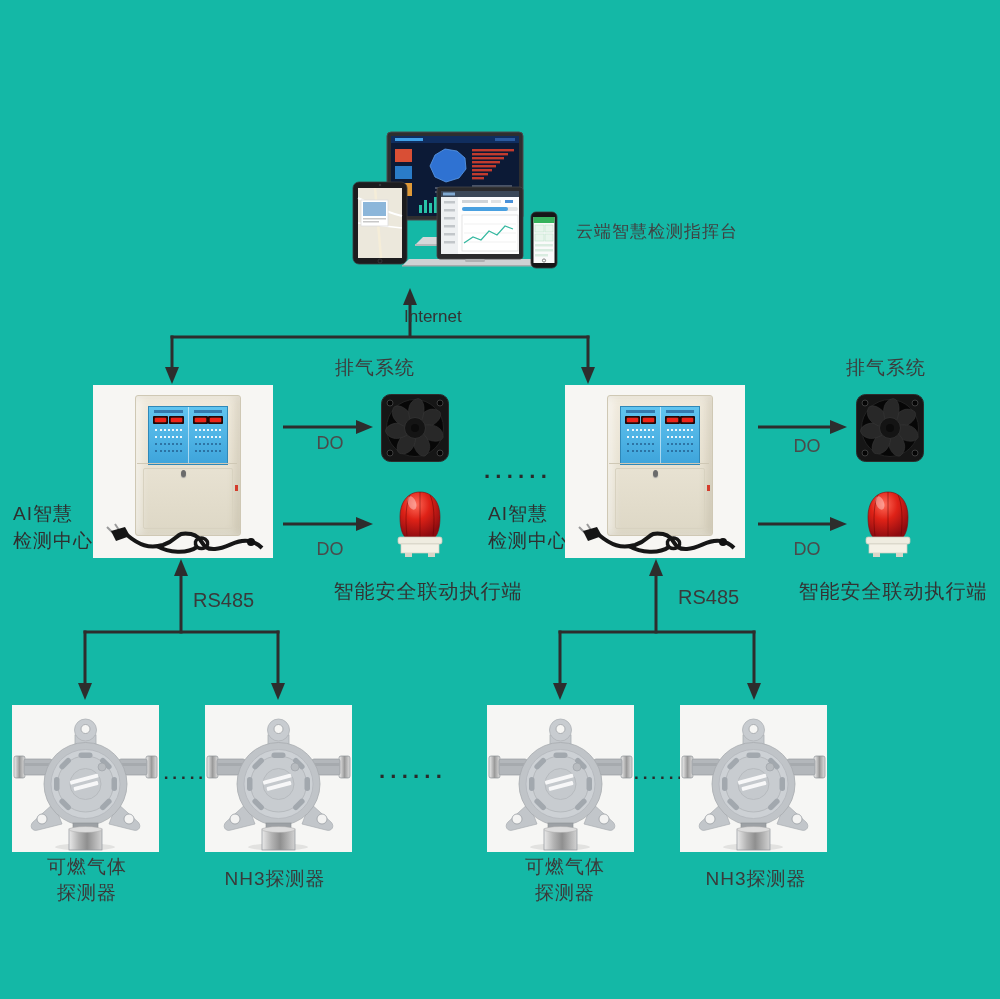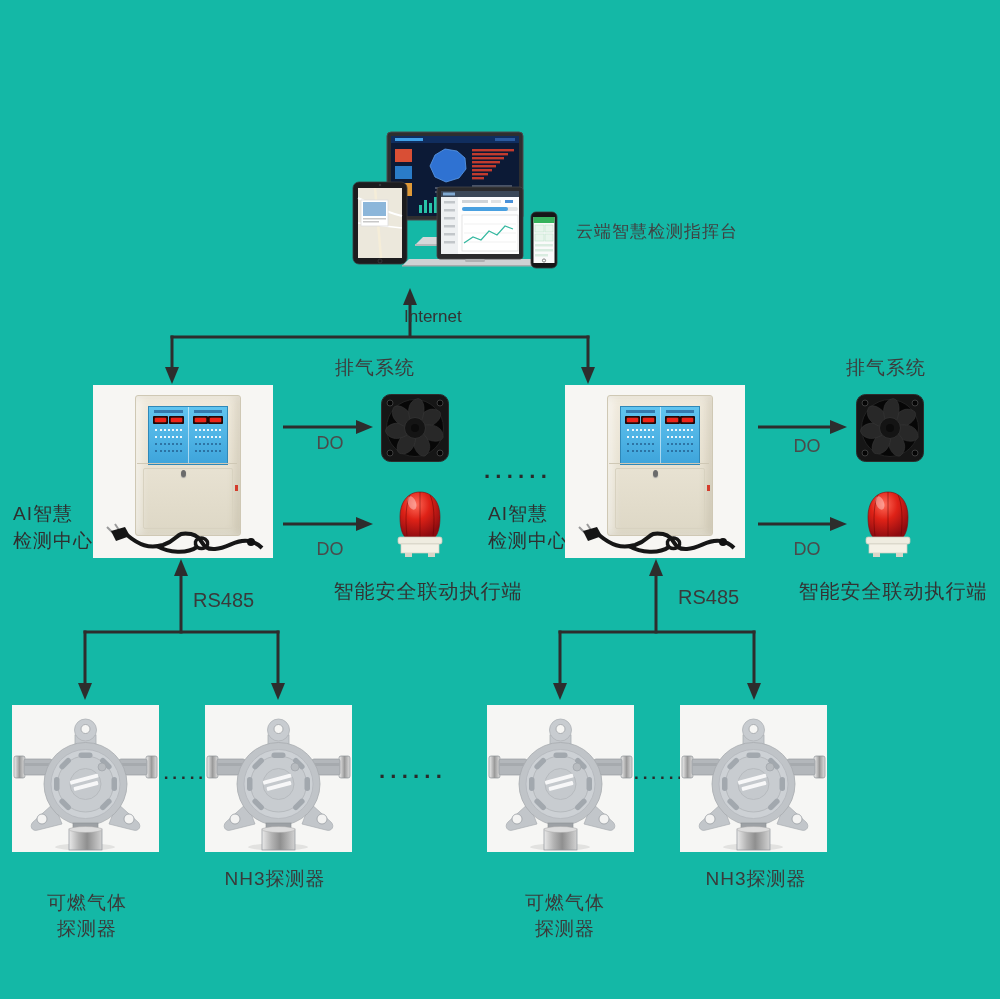--- a/index.html
+++ b/index.html
@@ -2,21 +2,21 @@
 <html><head>
 <meta charset="utf-8">
 <style>
   html,body{margin:0;padding:0;background:#ffffff;}
   .canvas{position:relative;width:1000px;height:999px;background:#14b8a6;overflow:hidden;
           font-family:Liberation Sans, sans-serif;}
   .abs{position:absolute;}
   .lbl{position:absolute;color:#3c3c3c;white-space:nowrap;}
   .cn{letter-spacing:1px;}
   .ctr{transform:translateX(-50%);}
-  .two-line{text-align:center;line-height:26px;margin-top:36px;}
+  .two-line{text-align:center;line-height:26px;}
   .dots{position:absolute;font-weight:bold;color:#2a2a2a;letter-spacing:4px;font-size:22px;line-height:14px;}
   .dots.small{font-size:17px;letter-spacing:3px;}
 
   
   .panel{position:absolute;width:180px;height:173px;background:#f7f6f3;}
   .cab{position:absolute;left:42px;top:10px;width:104px;height:139px;border-radius:3px;
        background:linear-gradient(180deg,#f0eadc 0%,#e7e1d1 55%,#ddd7c5 100%);
        border:1px solid #cfc8b4;
        box-shadow:inset -5px 0 9px rgba(125,115,90,.18), inset 5px 0 9px rgba(255,255,255,.55);}
   .screen{position:absolute;left:55px;top:21px;width:78px;height:57px;display:flex;

